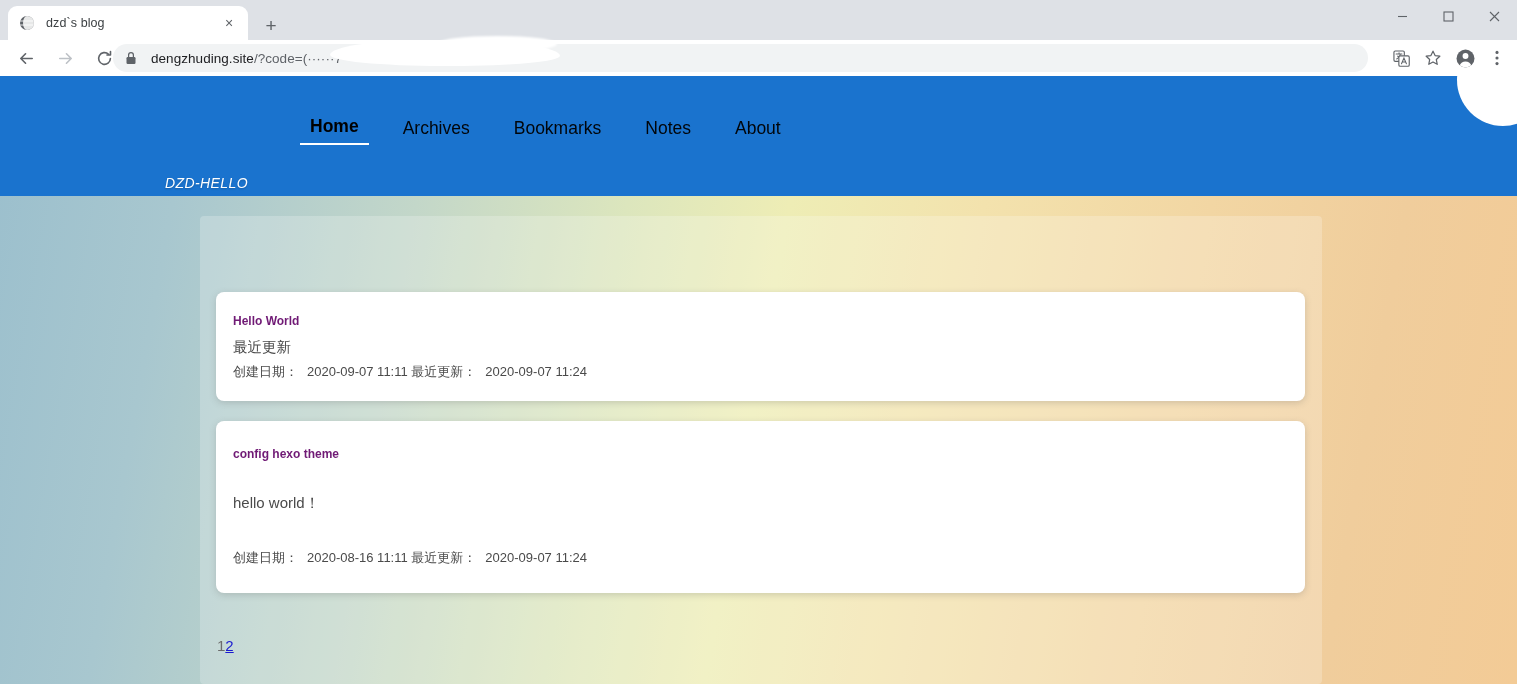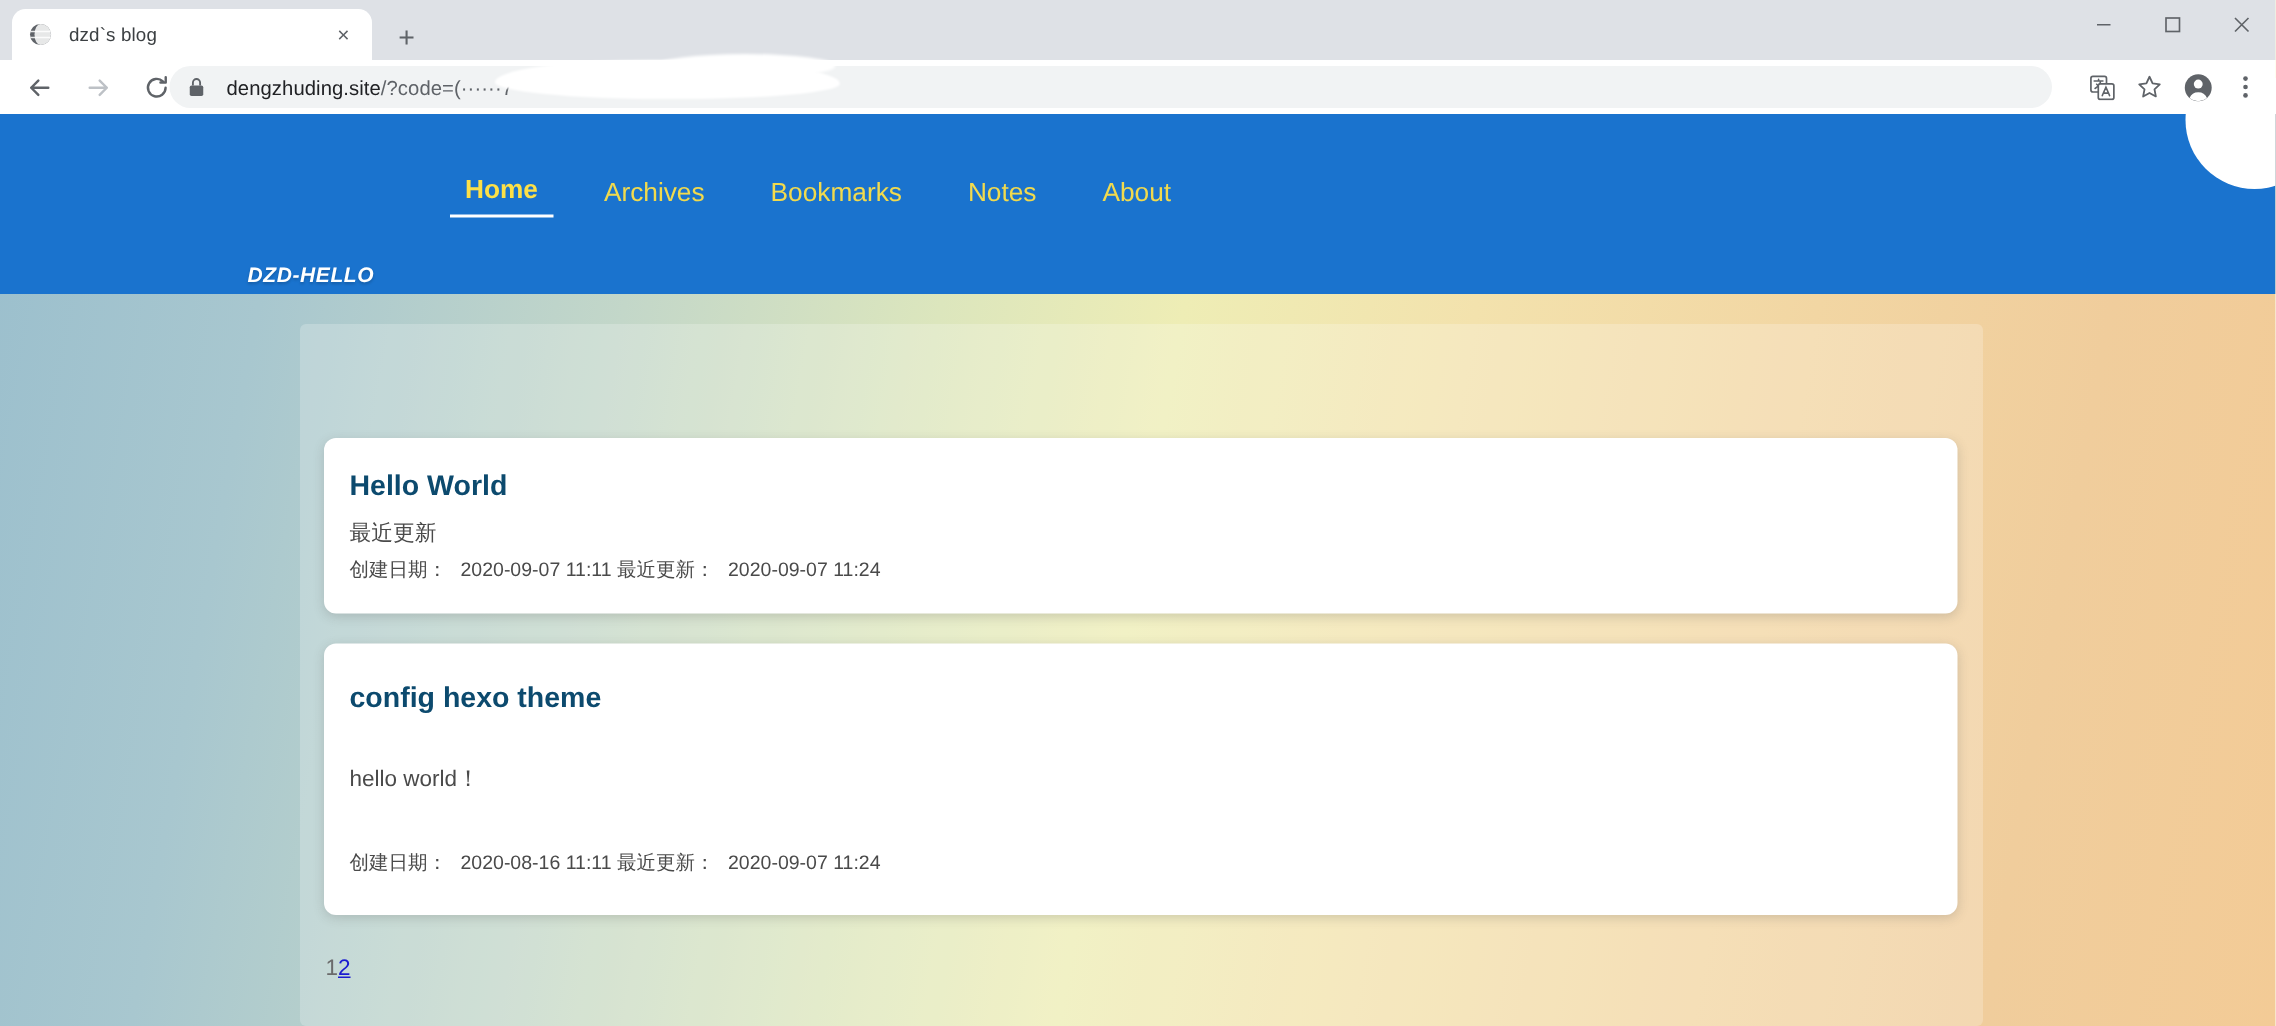--- a/index.html
+++ b/index.html
@@ -194,37 +194,37 @@
     border-radius: 50%;
     background: #ffffff;
   }
   .site-nav {
     position: absolute;
     top: 40px; left: 300px;
     display: flex;
     align-items: flex-end;
   }
   .nav-item {
-    color: #fde047;
+    color: #000000;
     font-size: 17.5px;
     margin-right: 24px;
     padding: 0 10px 6px 10px;
     white-space: nowrap;
     opacity: .95;
   }
   .nav-item.active {
     font-weight: bold;
     opacity: 1;
     border-bottom: 2px solid #ffffff;
   }
   .brand {
     position: absolute;
     top: 99px; left: 165px;
     color: #ffffff;
-    font-weight: bold;
+    font-weight: normal;
     font-style: italic;
     font-size: 14px;
     letter-spacing: .4px;
     text-shadow: 0 1px 2px rgba(0,0,0,.20);
   }
 
   
   .container {
     position: absolute;
     top: 140px; left: 200px;
@@ -243,23 +243,23 @@
   .card {
     background: #ffffff;
     border-radius: 8px;
     box-shadow: 0 2px 7px rgba(80,80,80,0.22);
     padding: 22px 0 20px 17px;
     margin-bottom: 20px;
   }
   .card.roomy { padding: 26px 0 26px 17px; }
 
   .card-title {
-    color: #0c4a6e;
+    color: #701a75;
     font-weight: bold;
-    font-size: 19px;
+    font-size: 12px;
     margin-bottom: 10px;
     line-height: 1.2;
   }
   .card.roomy .card-title { margin-bottom: 32px; }
 
   .card-summary {
     color: #4a4a4a;
     font-size: 14.5px;
     margin-bottom: 5px;
     line-height: 1.35;

